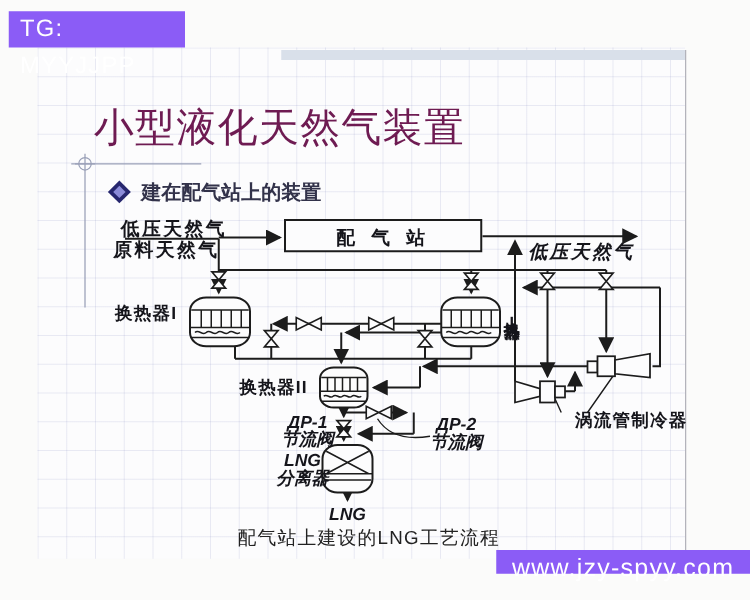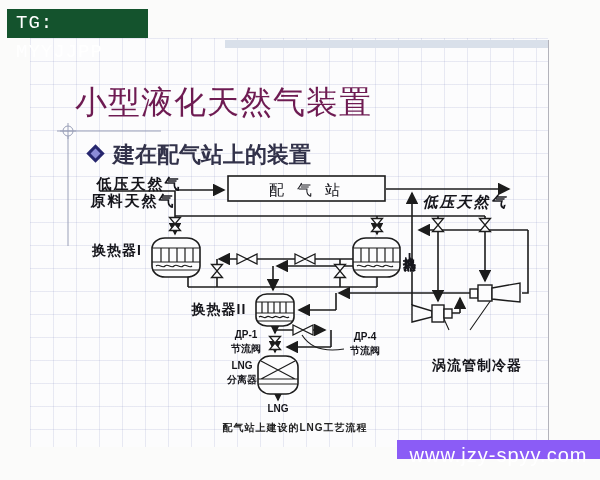--- a/index.html
+++ b/index.html
@@ -13,59 +13,58 @@
     position:absolute;left:30px;top:38px;width:518px;height:409px;
     background-color:#fcfcfd;
     background-image:
       linear-gradient(rgba(125,135,190,.16) 1px, transparent 1px),
       linear-gradient(90deg, rgba(125,135,190,.16) 1px, transparent 1px);
     background-size:23px 23px;
   }
   .topband{position:absolute;left:225px;top:40px;width:323px;height:8px;background:#d9e0ea;}
   .rightedge{position:absolute;left:548px;top:40px;width:1px;height:405px;background:#b3b3bb;}
   .badge{
-    position:absolute;left:7px;top:9px;width:141px;height:29px;background:#14532d;
+    position:absolute;left:7px;top:9px;width:141px;height:29px;background:#8b5cf6;
     color:#fff;font-size:19px;line-height:29px;padding-left:9px;box-sizing:border-box;
     letter-spacing:1px;
-    font-family:Liberation Mono, monospace;
   }
   .title{
     position:absolute;left:75px;top:86px;font-size:32px;font-weight:400;
     color:#6e1b52;letter-spacing:1px;line-height:1;white-space:nowrap;
   }
   .bullet-row{position:absolute;left:88px;top:143px;height:24px;}
   .bullet-diamond{
     position:absolute;left:1px;top:4px;width:13px;height:13px;background:#26266e;
     transform:rotate(45deg);
   }
   .bullet-diamond .inner{
     position:absolute;left:3px;top:3px;width:7px;height:7px;background:#8b8bd8;
   }
   .bullet-text{
-    position:absolute;left:25px;top:0;font-size:22px;font-weight:700;color:#32324a;
+    position:absolute;left:25px;top:0;font-size:16px;font-weight:700;color:#32324a;
     line-height:24px;white-space:nowrap;
   }
   .dlabel{
     position:absolute;font-weight:700;color:#15151b;line-height:1.05;white-space:nowrap;
     transform:translateX(-50%);
   }
   .s15{font-size:15px;letter-spacing:2px;}
   .s14{font-size:14px;letter-spacing:1px;}
-  .s13{font-size:10px;}
+  .s13{font-size:14px;font-style:italic;}
   .station-label{
     position:absolute;left:236px;top:181px;width:150px;text-align:center;
-    font-size:15px;font-weight:400;letter-spacing:13px;color:#15151b;
+    font-size:15px;font-weight:700;letter-spacing:13px;color:#15151b;
   }
   .vlabel{
     position:absolute;left:403px;top:247px;font-size:13px;font-weight:700;color:#15151b;
     writing-mode:vertical-rl;text-orientation:upright;letter-spacing:1px;line-height:1;
   }
   .caption{
     position:absolute;left:295px;top:421px;transform:translateX(-50%);
-    font-size:10px;font-weight:700;color:#222;letter-spacing:1px;white-space:nowrap;
+    font-size:15px;font-weight:400;color:#222;letter-spacing:1px;white-space:nowrap;
   }
   .watermark{
     position:absolute;left:397px;top:440px;width:203px;height:19px;background:#8b5cf6;
     color:#fff;font-size:20px;line-height:31px;text-align:center;letter-spacing:1px;
   }
   svg{position:absolute;left:0;top:0;}
 </style>
 </head>
 <body>
 
@@ -214,21 +213,21 @@
 
 <div class="dlabel s15" style="left:139px;top:176px;">低压天然气</div>
 <div class="dlabel s15" style="left:133px;top:193px;">原料天然气</div>
 <div class="station-label">配气站</div>
 <div class="dlabel s15" style="left:465px;top:194px;font-style:italic;">低压天然气</div>
 <div class="dlabel s14" style="left:117px;top:243px;">换热器I</div>
 <div class="vlabel">换热器I</div>
 <div class="dlabel s14" style="left:219px;top:302px;">换热器II</div>
 <div class="dlabel s13" style="left:246px;top:330px;">ДР-1</div>
 <div class="dlabel s13" style="left:246px;top:344px;">节流阀</div>
-<div class="dlabel s13" style="left:365px;top:332px;">ДР-4</div>
+<div class="dlabel s13" style="left:365px;top:332px;">ДР-2</div>
 <div class="dlabel s13" style="left:365px;top:346px;">节流阀</div>
 <div class="dlabel s13" style="left:242px;top:361px;">LNG</div>
 <div class="dlabel s13" style="left:242px;top:375px;">分离器</div>
 <div class="dlabel s13" style="left:278px;top:404px;">LNG</div>
-<div class="dlabel s14" style="left:477px;top:329px;margin-top:29px;">涡流管制冷器</div>
+<div class="dlabel s14" style="left:505px;top:329px;">涡流管制冷器</div>
 
 <div class="caption">配气站上建设的LNG工艺流程</div>
 <div class="watermark">www.jzy-spyy.com</div>
 
 </body></html>

